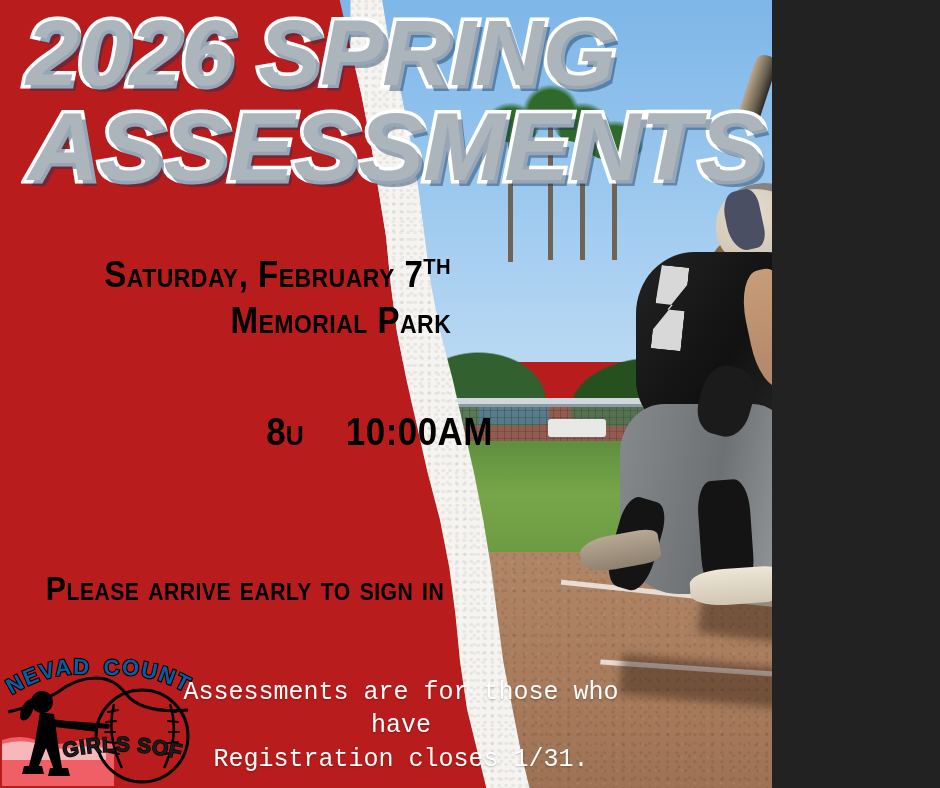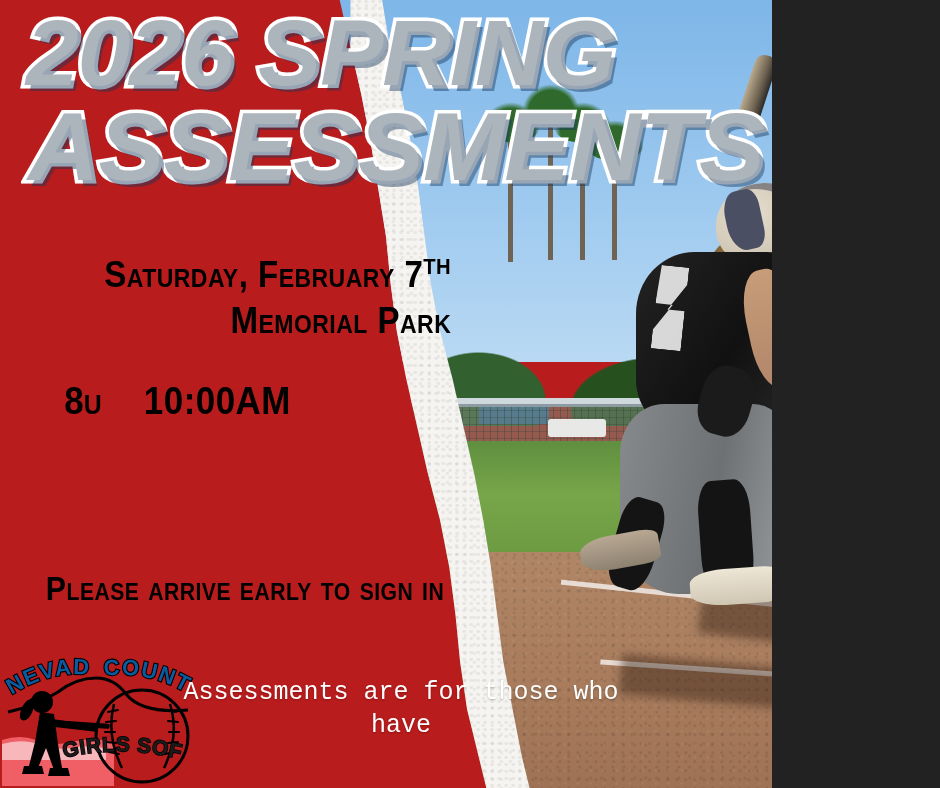--- a/index.html
+++ b/index.html
@@ -331,23 +331,24 @@
 
   #schedule {
     position: absolute;
     left: 0;
     top: 380px;
     width: 500px;
     z-index: 5;
   }
   #schedule .row {
     display: flex;
-    justify-content: flex-start;
+    justify-content: flex-end;
     align-items: baseline;
     margin-bottom: 12px;
+    margin-top: 31px;
   }
   #schedule .age {
     font-size: 38px;
     width: 106px;
     text-align: right;
     letter-spacing: 0;
   }
   #schedule .time {
     font-size: 38px;
     width: 178px;
@@ -455,20 +456,21 @@
     <div class="row">
       <span class="age caps-text">8u</span>
       <span class="time caps-text">10:00AM</span>
     </div>
   </div>
 
   <div id="arrive" class="caps-text">Please arrive early to sign in</div>
 
   <div id="footnote">
     <div>Assessments are for those who have</div>
+    <div>Registration closes 1/31.</div>
   </div>
 
   <div id="logo">
     <svg viewBox="0 0 192 138" xmlns="http://www.w3.org/2000/svg">
       <defs>
         <path id="arcL" d="M 8,48 Q 50,20 96,28" fill="none"></path>
         <path id="arcR" d="M 100,28 Q 146,22 186,46" fill="none"></path>
         <path id="arcB" d="M 62,110 Q 120,96 182,112" fill="none"></path>
       </defs>
 

